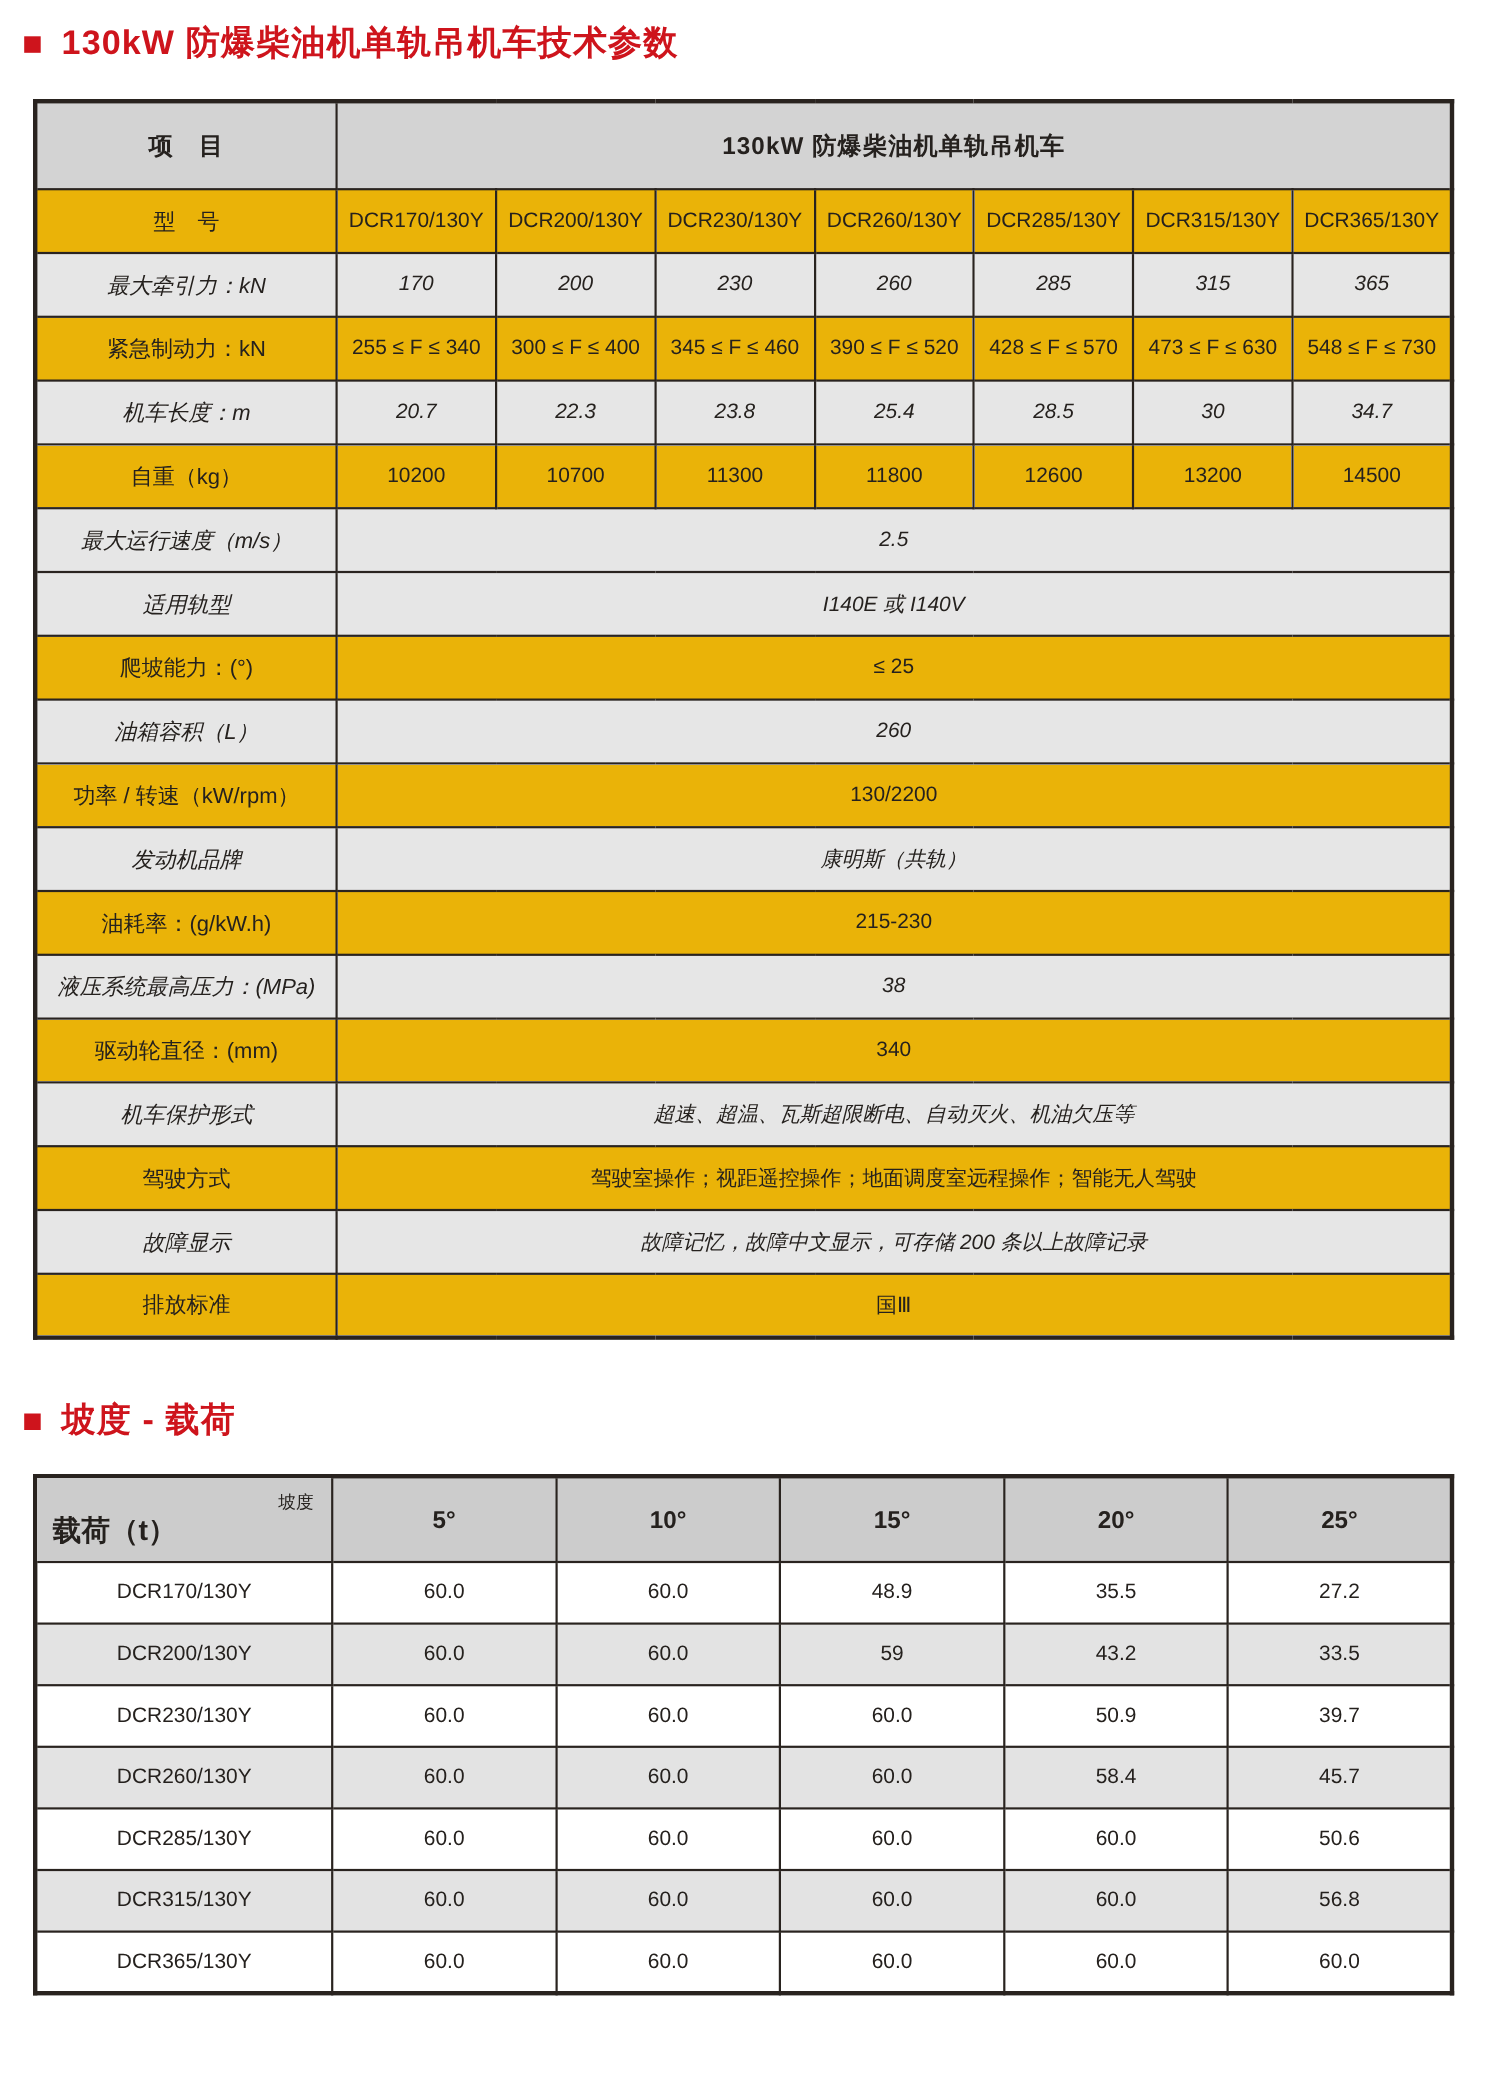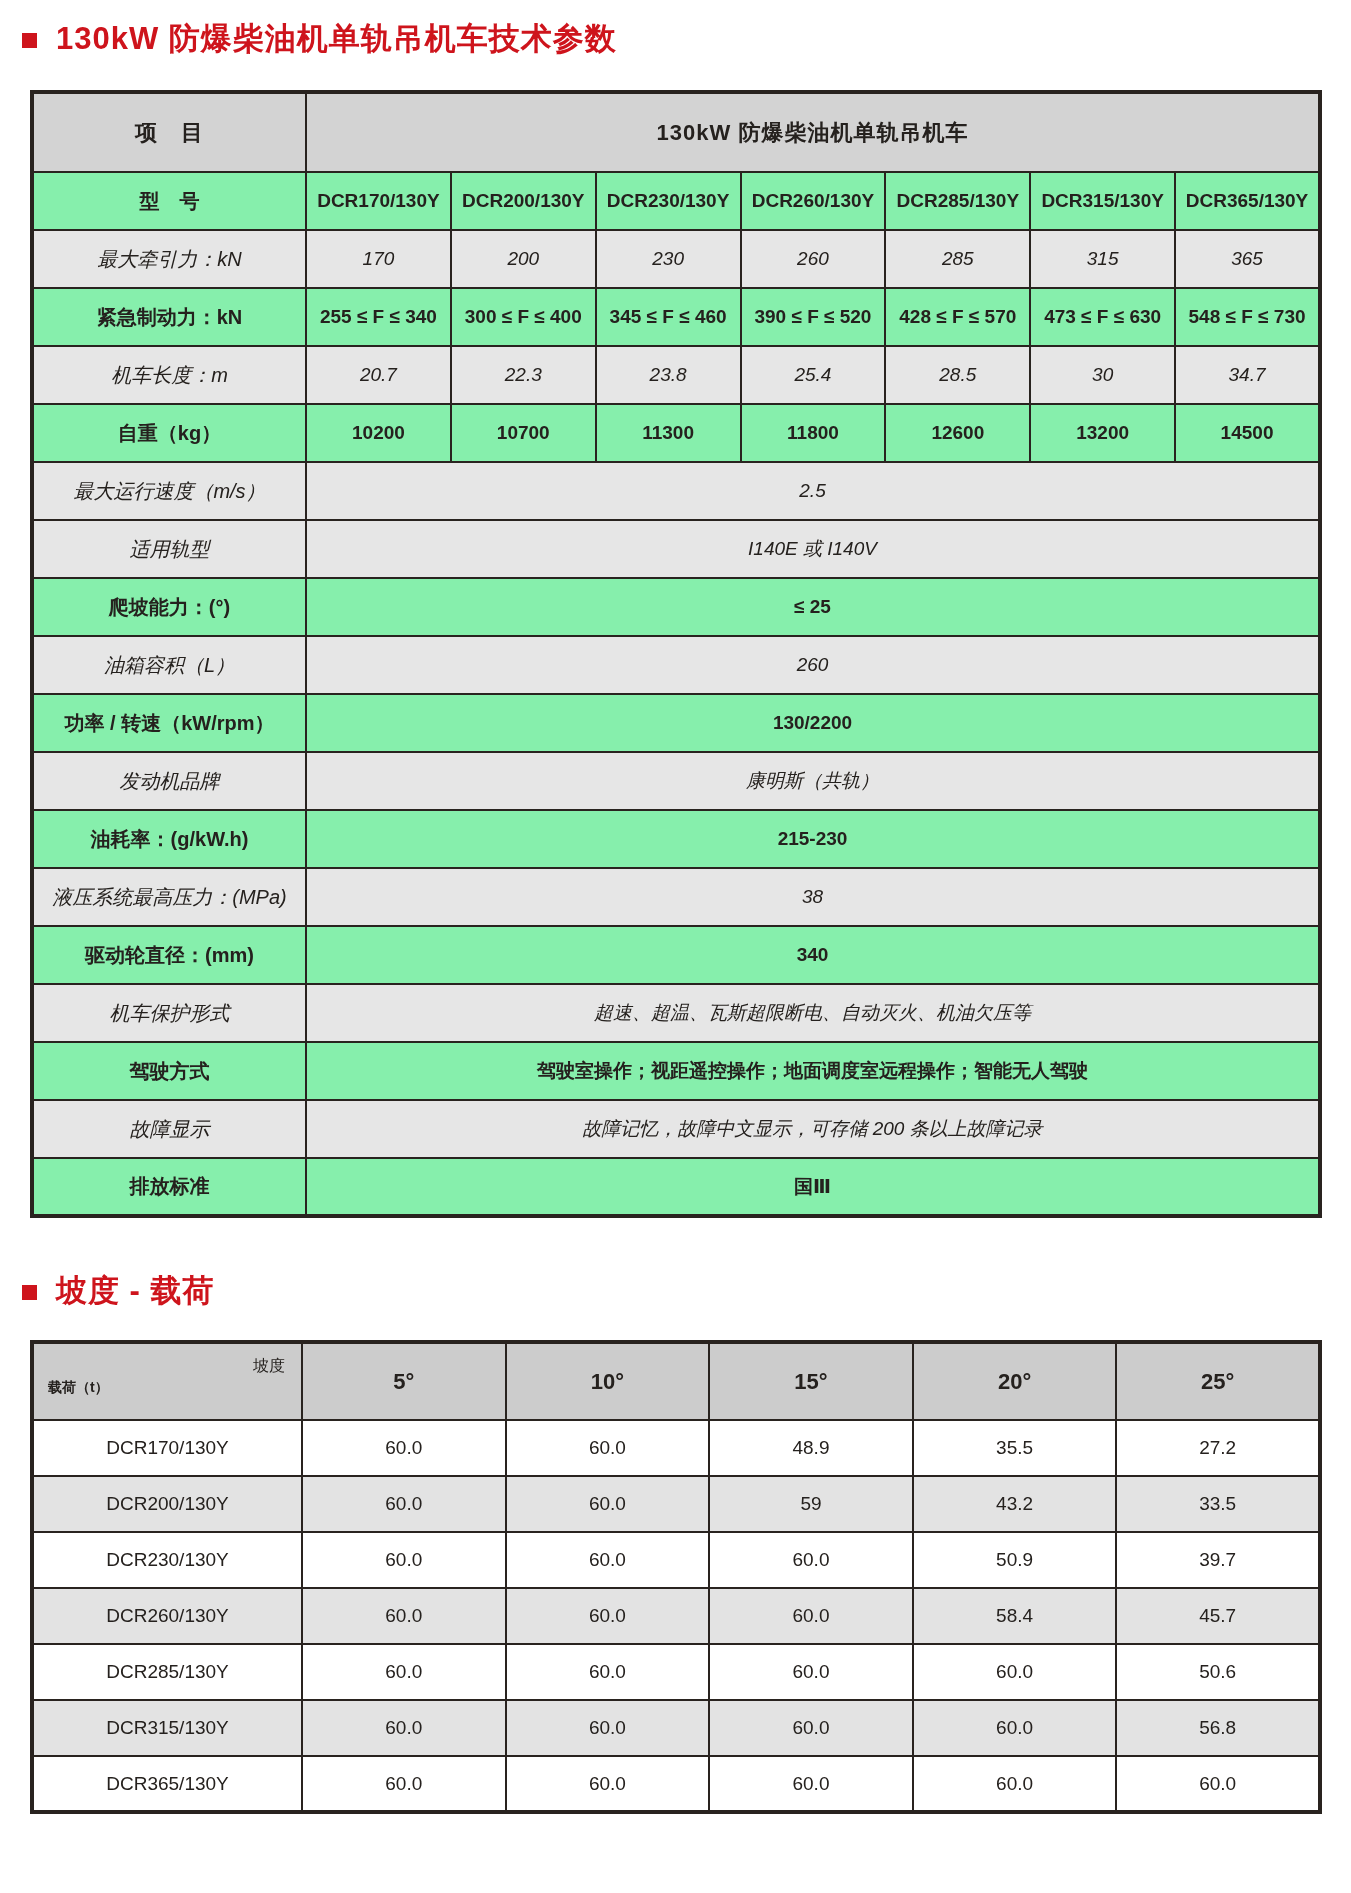--- a/index.html
+++ b/index.html
@@ -40,21 +40,21 @@
     text-align:center;vertical-align:middle;
     font-size:19px;padding:0 3px;overflow:hidden;
     background:#ffffff;
   }
   
   .spec tr{height:58px;}
   .spec tr.head{height:80px;}
   .spec tr.head td{background:var(--header-gray);font-weight:bold;font-size:22px;letter-spacing:1px;}
   .spec td.lbl{font-size:20px;white-space:nowrap;}
   .spec tr.gray td{background:var(--row-gray);font-style:italic;}
-  .spec tr.white td{background:#86efac;font-weight:bold;}
+  .spec tr.white td{background:#eab308;}
   .spec tr.head td{background:var(--header-gray);}
 
   
   .slope{margin-top:28px;}
   .slope tr{height:56px;}
   .slope tr.head{height:78px;}
   .slope tr.head td{background:var(--slope-header-gray);font-weight:bold;font-size:22px;}
   .slope tr.gray td{background:var(--slope-row-gray);}
   .slope tr.white td{background:#ffffff;}
   .slope td.model{font-size:19px;}
@@ -64,21 +64,21 @@
     background-image:linear-gradient(to bottom right,
       transparent calc(50% - 2px),
       var(--border-dark) calc(50% - 2px),
       var(--border-dark) calc(50% + 2px),
       transparent calc(50% + 2px));
   }
   .slope td.diag .corner-top{
     position:absolute;top:12px;right:16px;font-weight:normal;font-size:16px;
   }
   .slope td.diag .corner-bottom{
-    position:absolute;bottom:22px;left:14px;font-weight:bold;font-size:14px;
+    position:absolute;bottom:10px;left:14px;font-weight:bold;font-size:26px;
   }
 </style>
 </head>
 <body>
 
 <div class="section-title">
   <span class="bullet"></span>
   <h1>130kW 防爆柴油机单轨吊机车技术参数</h1>
 </div>
 

